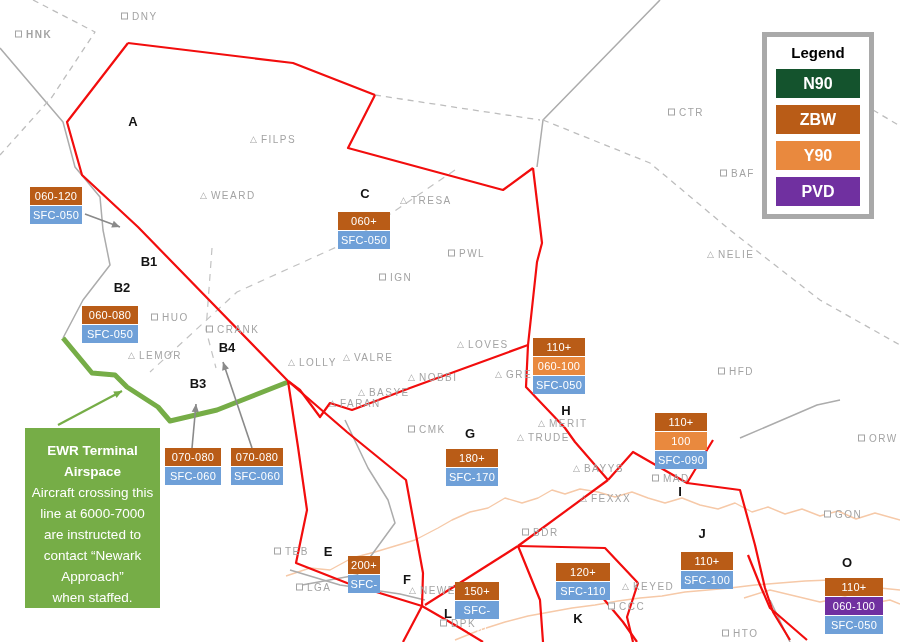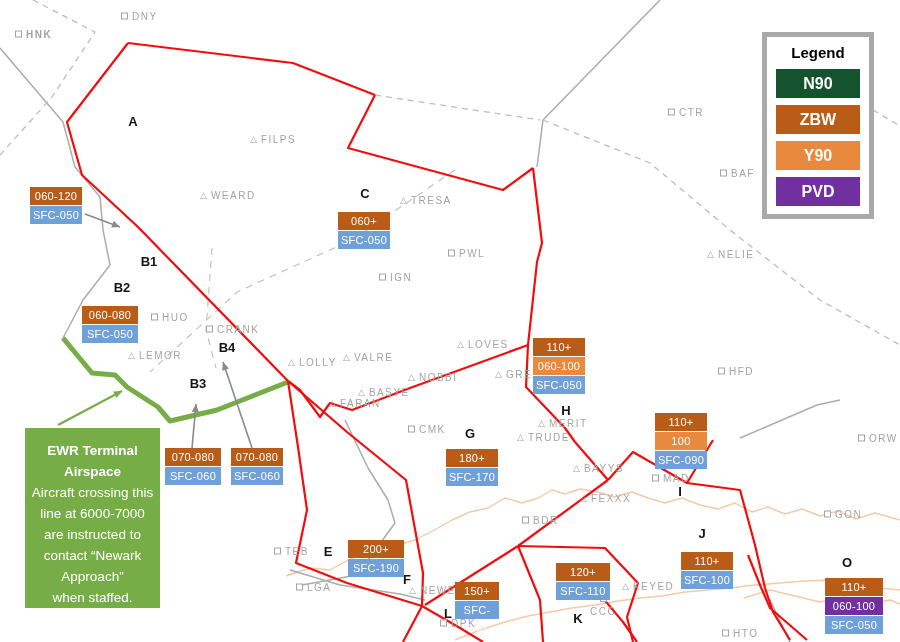--- a/index.html
+++ b/index.html
@@ -194,21 +194,21 @@
       <span>MERIT</span>
     </div>
     <div class="waypoint" style="left: 517px; top: 437px;">
       <span class="wp-tri">△</span>
       <span>TRUDE</span>
     </div>
     <div class="waypoint" style="left: 573px; top: 468px;">
       <span class="wp-tri">△</span>
       <span>BAYYS</span>
     </div>
-    <div class="waypoint" style="left: 522px; top: 520px;">
+    <div class="waypoint" style="left: 522px; top: 532px;">
       <span class="wp-square"></span>
       <span>BDR</span>
     </div>
     <div class="waypoint" style="left: 580px; top: 498px;">
       <span class="wp-tri">△</span>
       <span>FEXXX</span>
     </div>
     <div class="waypoint" style="left: 652px; top: 478px;">
       <span class="wp-square"></span>
       <span>MAD</span>
@@ -222,21 +222,21 @@
       <span>LGA</span>
     </div>
     <div class="waypoint" style="left: 409px; top: 590px;">
       <span class="wp-tri">△</span>
       <span>NEWES</span>
     </div>
     <div class="waypoint" style="left: 440px; top: 623px;">
       <span class="wp-square"></span>
       <span>DPK</span>
     </div>
-    <div class="waypoint" style="left: 590px; top: 606px; flex-direction: column;">
+    <div class="waypoint" style="left: 608px; top: 606px;">
       <span class="wp-square"></span>
       <span>CCC</span>
     </div>
     <div class="waypoint" style="left: 622px; top: 586px;">
       <span class="wp-tri">△</span>
       <span>KEYED</span>
     </div>
     <div class="waypoint" style="left: 722px; top: 633px;">
       <span class="wp-square"></span>
       <span>HTO</span>
@@ -275,21 +275,21 @@
     </div>
     <div class="altbox" style="left: 655px; top: 413px; width: 52px;">
       <div class="altrow" style="background: rgb(185, 92, 23);">110+</div>
       <div class="altrow" style="background: rgb(233, 137, 62);">100</div>
       <div class="altrow" style="background: rgb(111, 160, 216);">SFC-090</div>
     </div>
     <div class="altbox" style="left: 446px; top: 449px; width: 52px;">
       <div class="altrow" style="background: rgb(185, 92, 23);">180+</div>
       <div class="altrow" style="background: rgb(111, 160, 216);">SFC-170</div>
     </div>
-    <div class="altbox" style="left: 348px; top: 540px; width: 56px;">
+    <div class="altbox" style="left: 348px; top: 556px; width: 32px;">
       <div class="altrow" style="background: rgb(185, 92, 23);">200+</div>
       <div class="altrow" style="background: rgb(111, 160, 216);">SFC-190</div>
     </div>
     <div class="altbox" style="left: 455px; top: 582px; width: 44px;">
       <div class="altrow" style="background: rgb(185, 92, 23);">150+</div>
       <div class="altrow" style="background: rgb(111, 160, 216);">SFC-140</div>
     </div>
     <div class="altbox" style="left: 556px; top: 563px; width: 54px;">
       <div class="altrow" style="background: rgb(185, 92, 23);">120+</div>
       <div class="altrow" style="background: rgb(111, 160, 216);">SFC-110</div>

